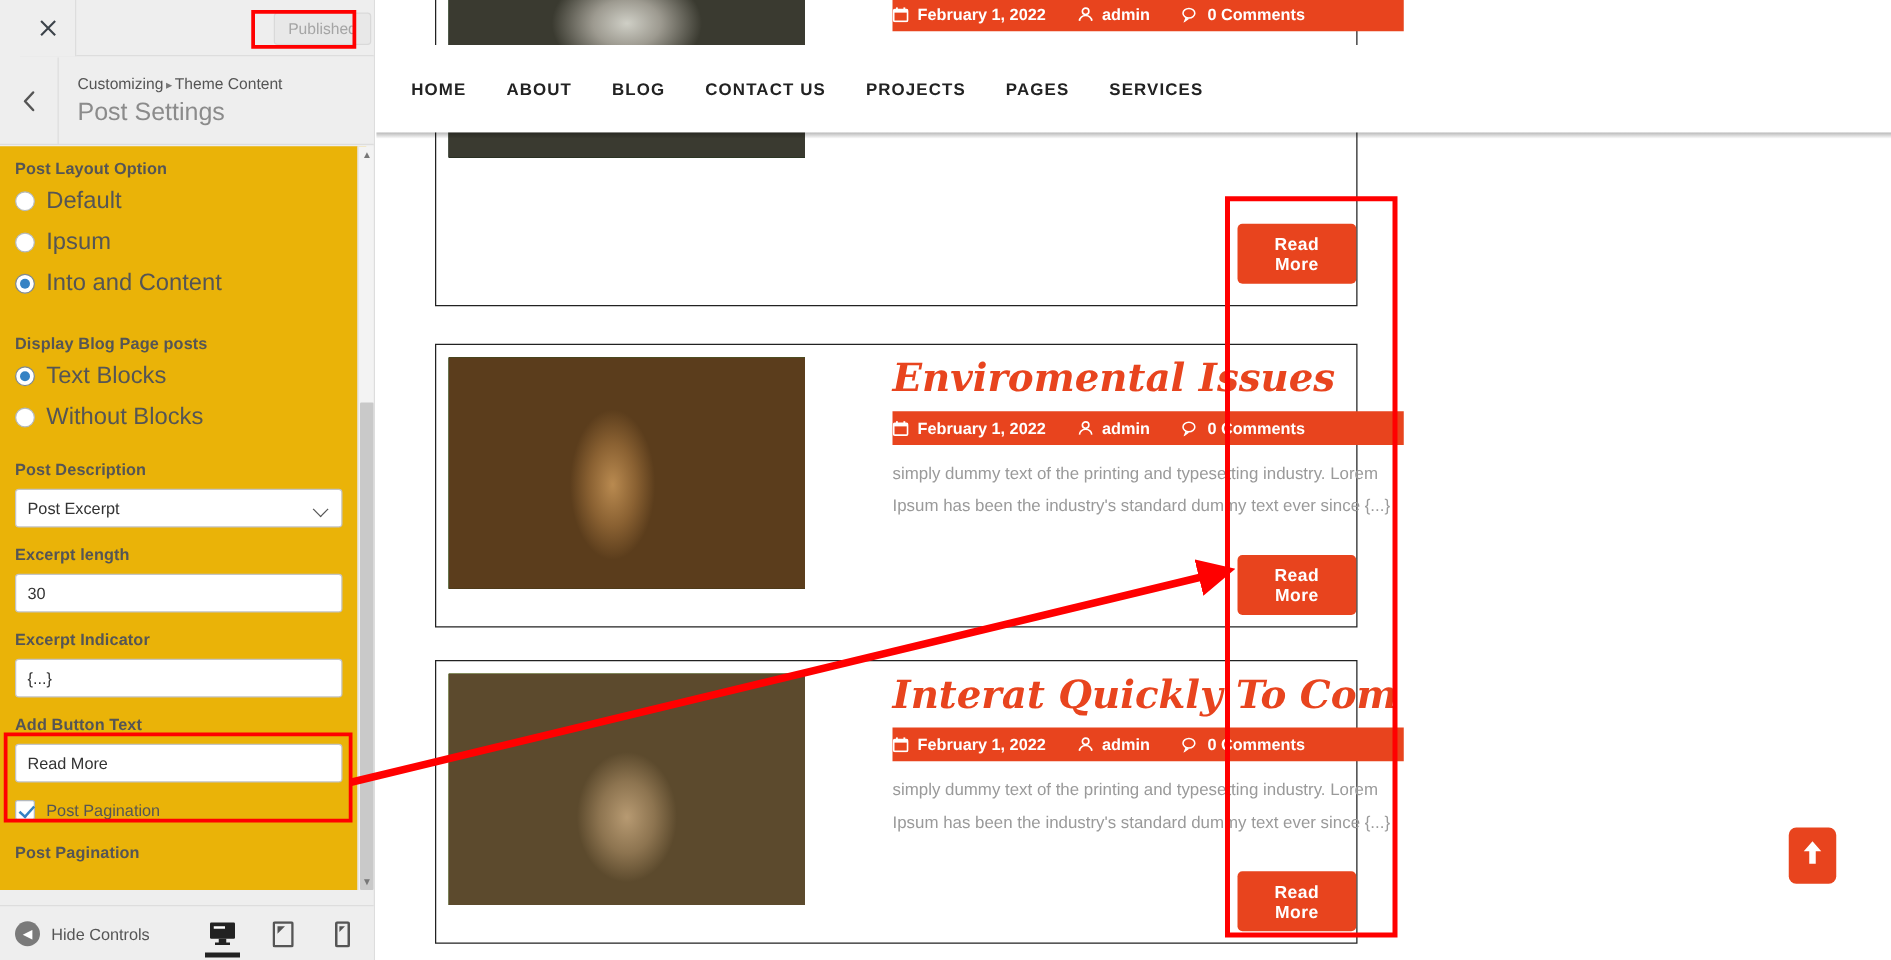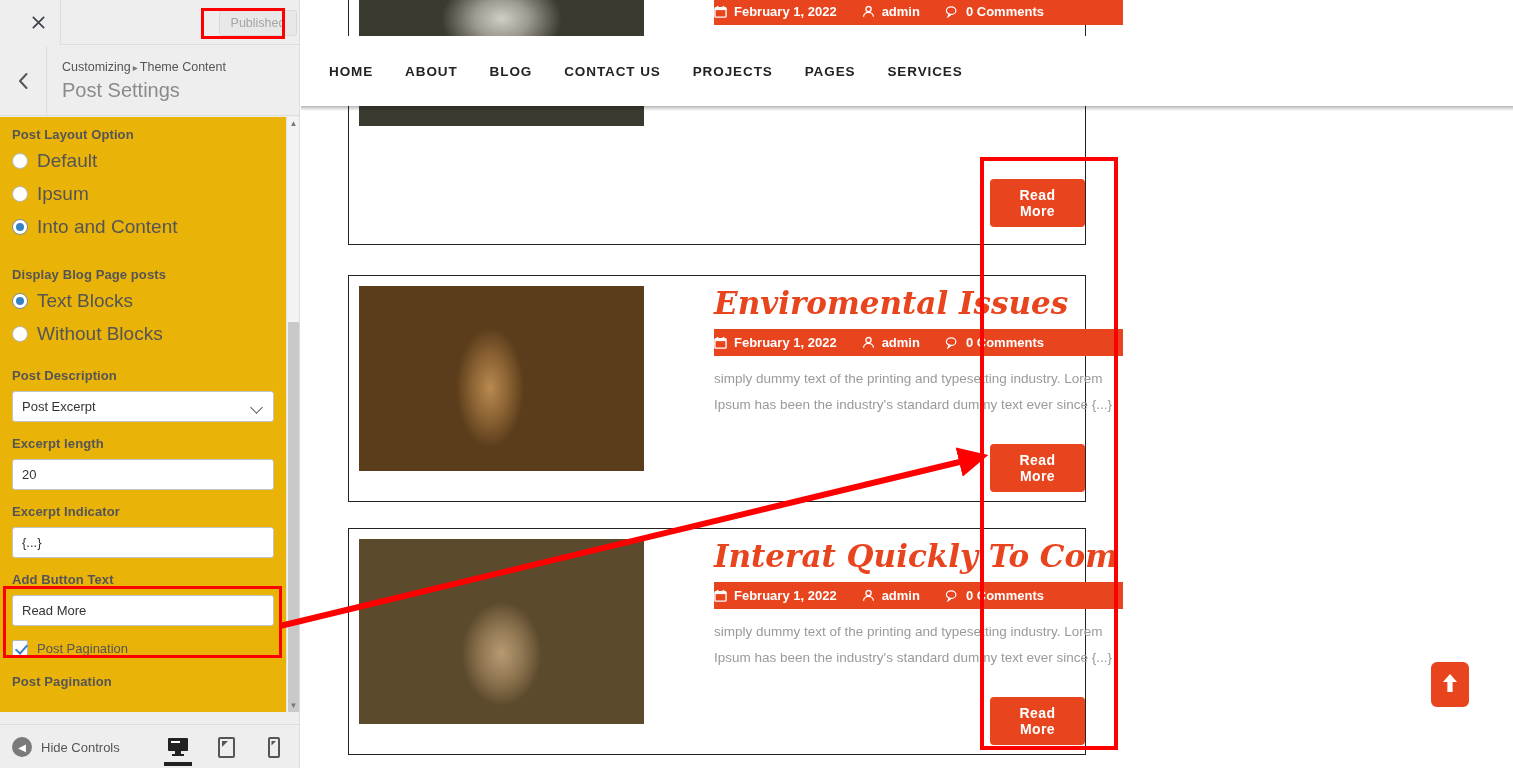--- a/index.html
+++ b/index.html
@@ -352,21 +352,21 @@
 
       <div class="gap-md"></div>
 
       <div class="ctl-label">Post Description</div>
       <div class="field select">
         <span>Post Excerpt</span>
       </div>
 
       <div class="ctl-label">Excerpt length</div>
       <div class="field">
-        <span>20</span>
+        <span>30</span>
       </div>
 
       <div class="ctl-label">Excerpt Indicator</div>
       <div class="field">
         <span>{...}</span>
       </div>
 
       <div class="ctl-label">Add Button Text</div>
       <div class="field">
         <span>Read More</span>

